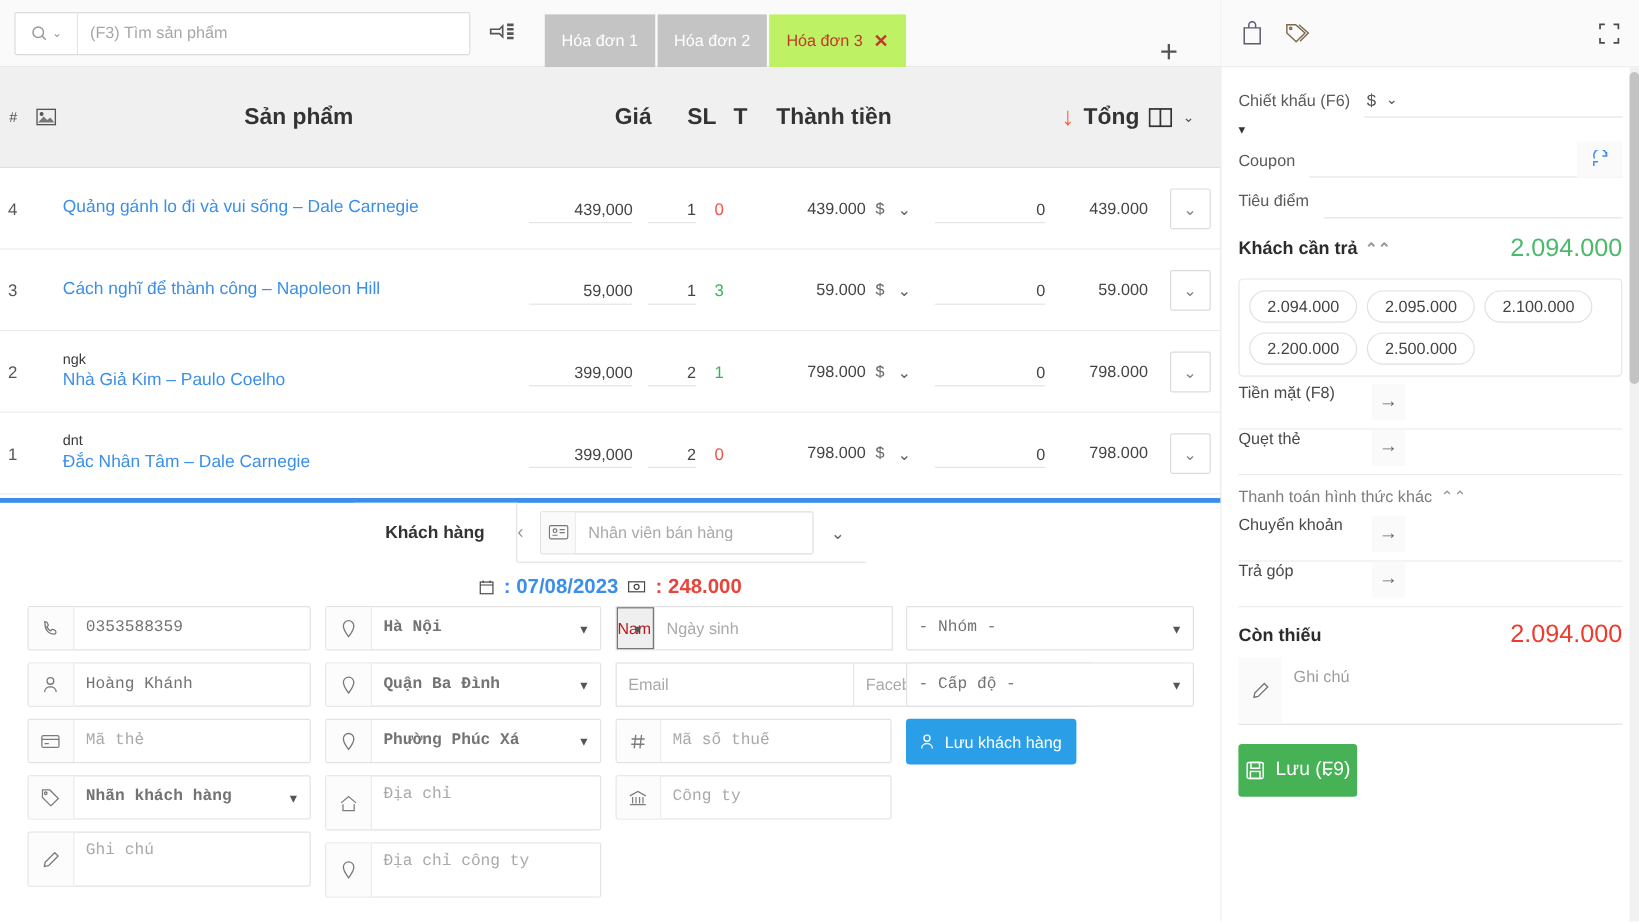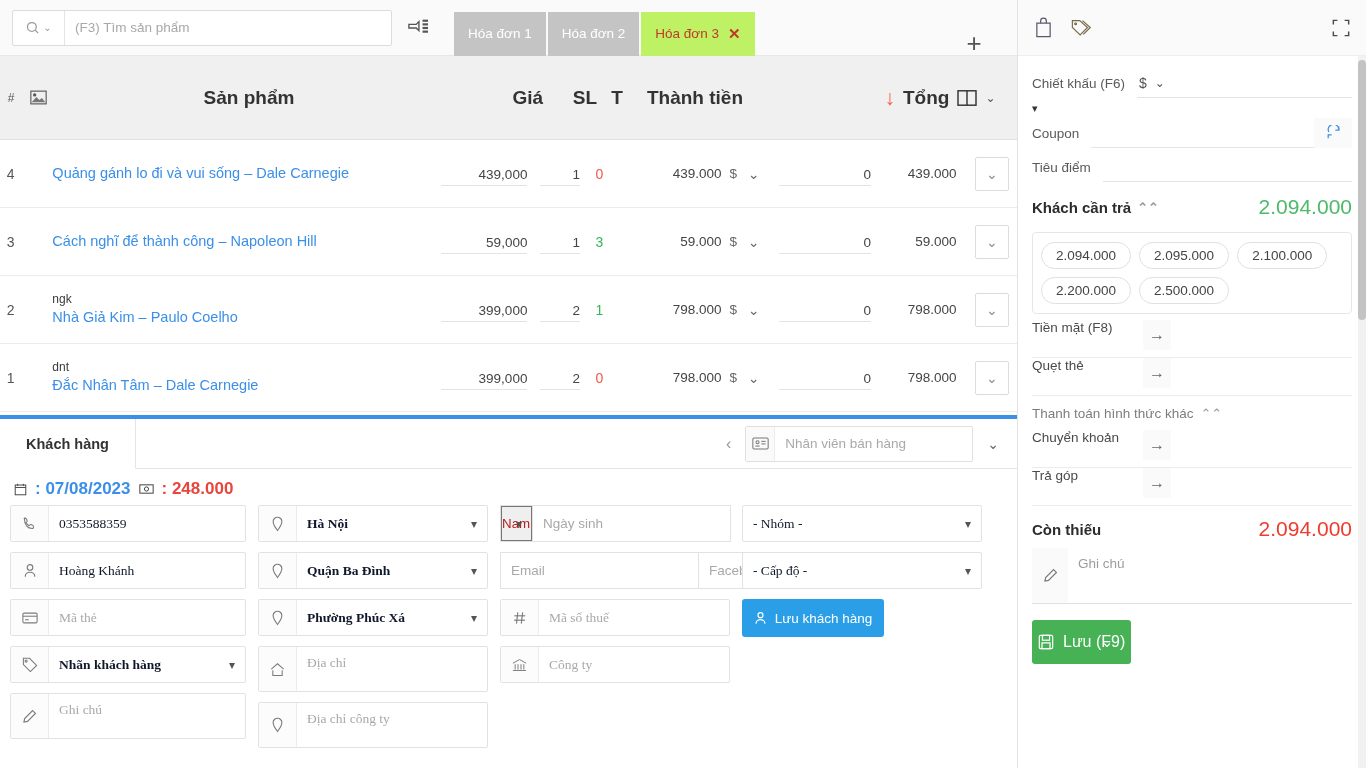--- a/index.html
+++ b/index.html
@@ -81,21 +81,21 @@
   .c-disc { width: 116px; justify-content: flex-end; padding-right: 8px; }
   .c-disc span { display:block; border-bottom:1px solid #e4e4e4; padding:6px 0 3px; width:92px; text-align:right;}
   .c-total { width: 90px; justify-content: flex-end; padding-right: 10px; }
   .c-more { width: 52px; justify-content: center; }
   .more-btn { width: 34px; height: 34px; border: 1px solid #dcdcdc; background: #fff;
               display: flex; align-items: center; justify-content: center; color: #888;
               border-radius: 2px; cursor: pointer; }
 
   
   .cust-panel { flex: 1; border-top: 4px solid #3b8fe8; background: #fff;
-                display: flex; flex-direction: column; }
+                display: flex; flex-direction: column; align-items: center; }
   .cust-tabs { height: 50px; display: flex; align-items: stretch;
                border-bottom: 1px solid #e4e4e4; position: relative; }
   .ctab { padding: 0 26px; display: flex; align-items: center; font-size: 14.5px;
           color: #8a8a8a; cursor: pointer; }
   .ctab.active { color: #333; font-weight: bold; background: #fff;
                  border-right: 1px solid #e4e4e4; border-bottom: 1px solid #fff;
                  margin-bottom: -1px; }
   .staff-area { margin-left: auto; display: flex; align-items: center; gap: 14px;
                 padding-right: 18px; }
   .collapse-ico { color: #999; font-size: 16px; cursor: pointer; }
@@ -120,22 +120,22 @@
   .col-1 { width: 248px; padding-right: 12px;}
   .col-2 { width: 242px; padding-right: 12px;}
   .col-3 { width: 242px; padding-right: 12px;}
   .col-4 { width: 240px; }
 
   .fld { height: 37px; display: flex; align-items: stretch; border: 1px solid #e2e2e2;
          background: #fff; border-radius: 2px; }
   .fld-ico { width: 38px; display: flex; align-items: center; justify-content: center;
              border-right: 1px solid #ececec; background: #fcfcfc; color: #7b7b7b; }
   .fld input, .fld textarea, .fld select {
-    flex: 1; border: 0; outline: none; font-size: 13.5px; color: #0f172a;
-    padding: 0 10px; background: transparent; font-family: Liberation Serif, serif; }
+    flex: 1; border: 0; outline: none; font-size: 13.5px; color: #737373;
+    padding: 0 10px; background: transparent; font-family: Liberation Mono, monospace; }
   .fld textarea { padding-top: 8px; resize: none; height: 100%; }
   .fld input::placeholder, .fld textarea::placeholder { color: #a9a9a9; }
   .fld.tall { height: 46px; }
   .sel { appearance: none; -webkit-appearance: none; cursor: pointer;
          font-weight: bold; color: #b91c1c; }
   .sel-wrap { position: relative; flex: 1; display: flex; }
   .sel-wrap::after { content: "\25BE"; position: absolute; right: 10px; top: 50%;
                      transform: translateY(-50%); color: #555; font-size: 12px;
                      pointer-events: none; }
   .split { display: flex; gap: 0; height: 37px; }

